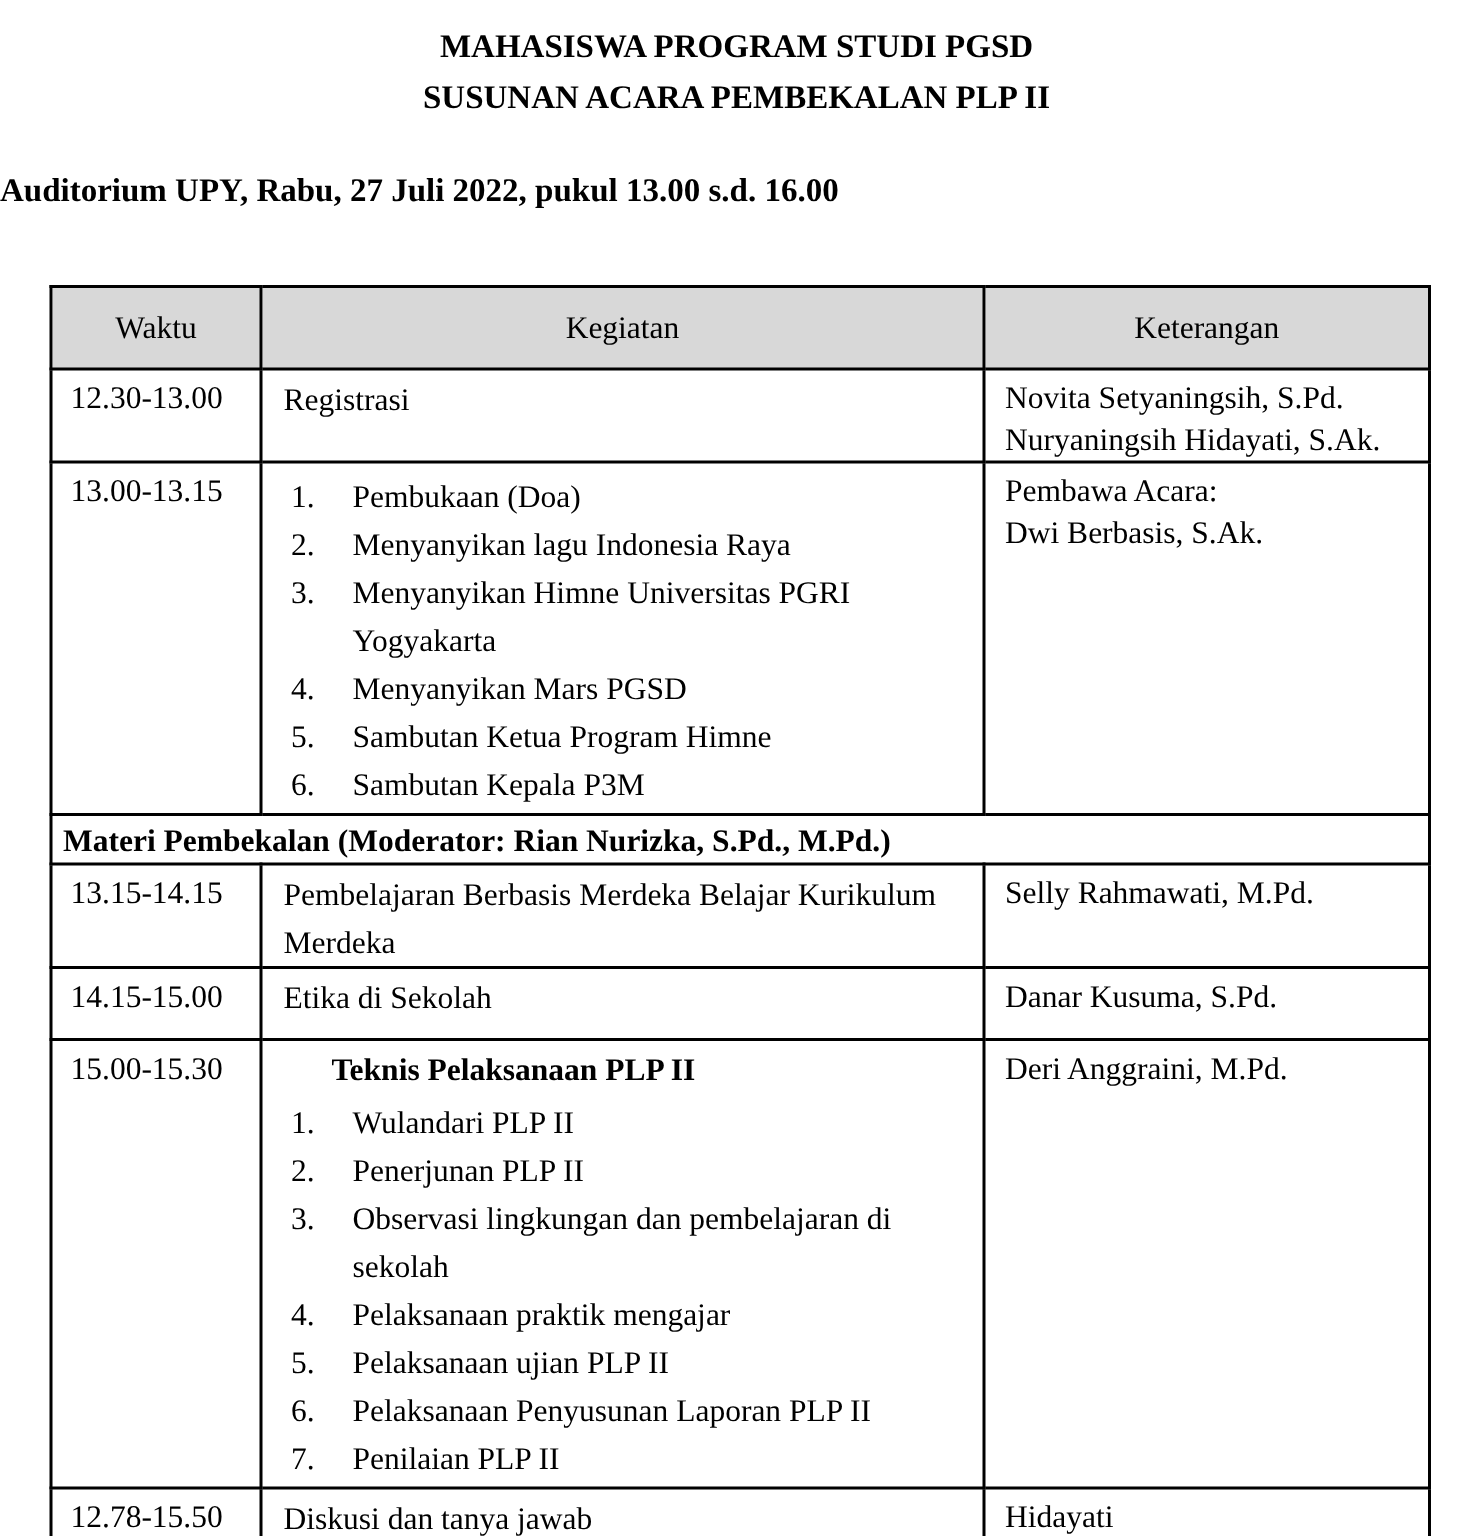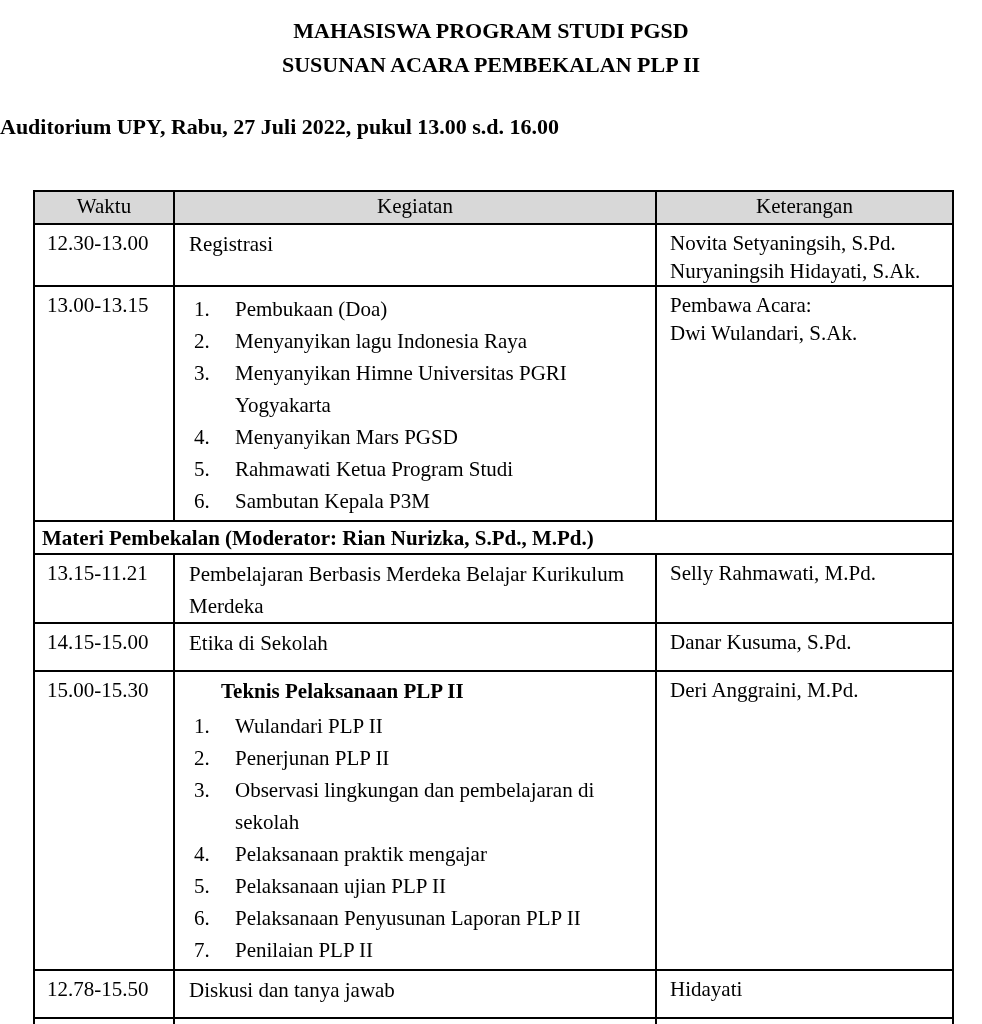--- a/index.html
+++ b/index.html
@@ -48,21 +48,21 @@
   .schedule td {
     border: 2px solid var(--border-color);
     vertical-align: top;
     overflow: hidden;
   }
   .schedule th {
     background: var(--header-bg);
     font-weight: normal;
     text-align: center;
     line-height: 29px;
-    padding: 0;
+    padding: 12px;
   }
   td.waktu-cell {
     padding: 3px 4px 12px 12px;
     line-height: 31px;
     margin-left: 17px;
   }
   td.kegiatan-cell {
     padding: 3px 8px 0 14px;
     line-height: 32px;
     border-radius: 31px;
@@ -137,36 +137,36 @@
       </tr>
 
       <tr style="height:225px">
         <td class="waktu-cell">13.00-13.15</td>
         <td class="kegiatan-cell">
           <ol class="num-list">
             <li>Pembukaan (Doa)</li>
             <li>Menyanyikan lagu Indonesia Raya</li>
             <li>Menyanyikan Himne Universitas PGRI Yogyakarta</li>
             <li>Menyanyikan Mars PGSD</li>
-            <li>Rahmawati Ketua Program Studi</li>
+            <li>Sambutan Ketua Program Himne</li>
             <li>Sambutan Kepala P3M</li>
           </ol>
         </td>
         <td class="keterangan-cell">
           <div>Pembawa Acara:</div>
-          <div>Dwi Wulandari, S.Ak.</div>
+          <div>Dwi Berbasis, S.Ak.</div>
         </td>
       </tr>
 
       <tr style="height:18px">
         <td class="section-cell" colspan="3">Materi Pembekalan (Moderator: Rian Nurizka, S.Pd., M.Pd.)</td>
       </tr>
 
       <tr style="height:63px">
-        <td class="waktu-cell">13.15-11.21</td>
+        <td class="waktu-cell">13.15-14.15</td>
         <td class="kegiatan-cell">
           <div>Pembelajaran Berbasis Merdeka Belajar Kurikulum Merdeka</div>
         </td>
         <td class="keterangan-cell">
           <div>Selly Rahmawati, M.Pd.</div>
         </td>
       </tr>
 
       <tr style="height:32px">
         <td class="waktu-cell">14.15-15.00</td>

